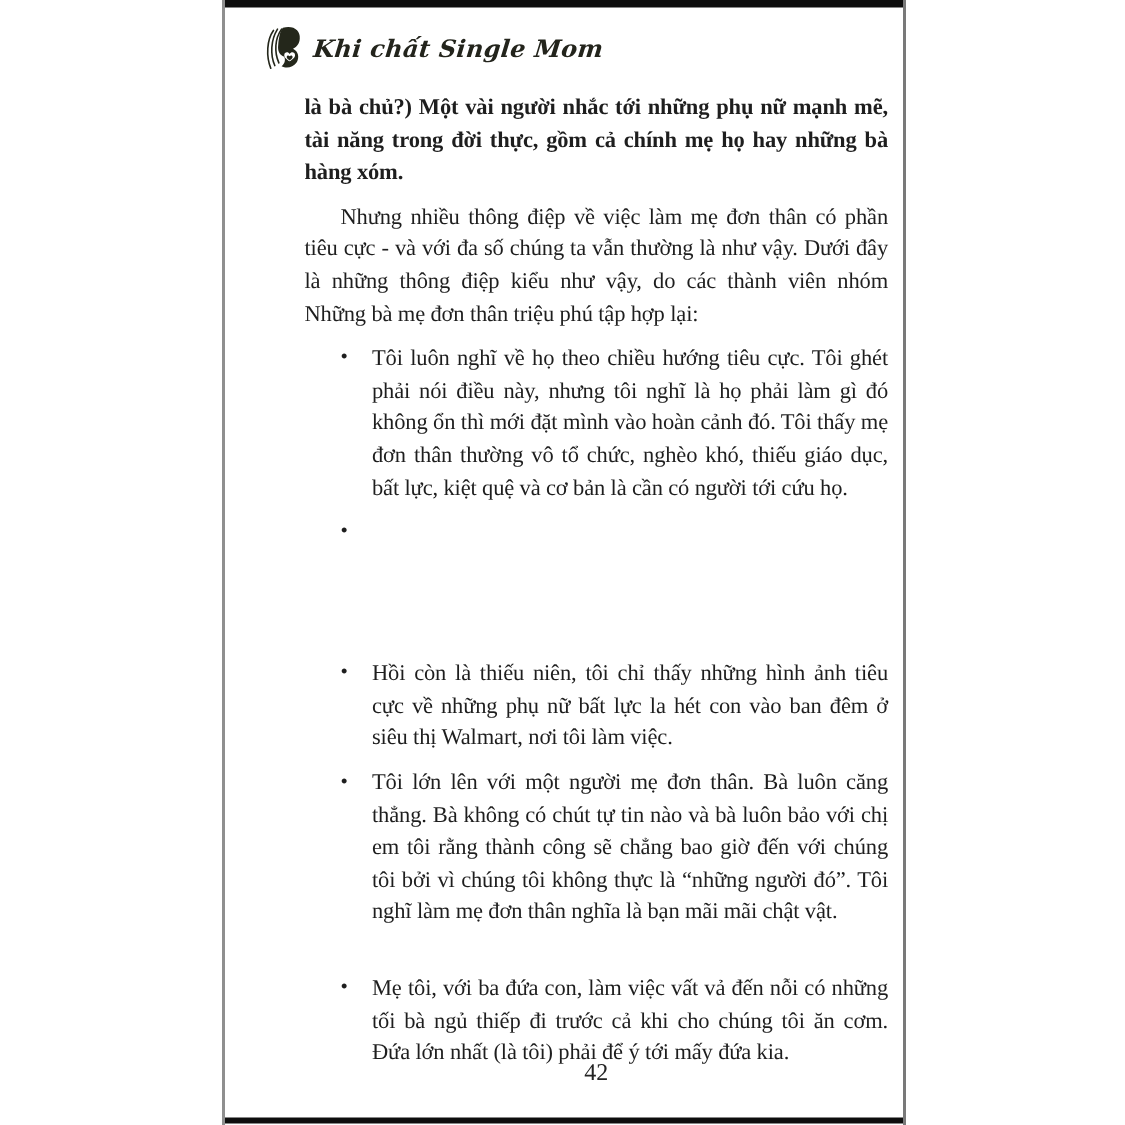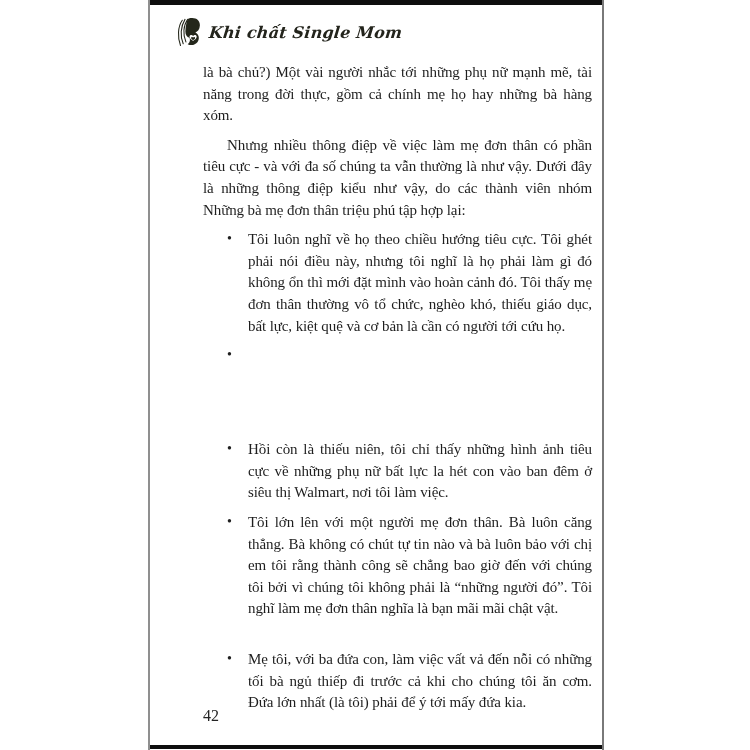--- a/index.html
+++ b/index.html
@@ -26,37 +26,37 @@
     font-size:16px; color:#23241c; letter-spacing:0.2px;
     transform:skewX(-6deg); white-space:nowrap;
   }
 
   .content {
     position:absolute; left:53px; top:62px; width:389px;
     color:#1e1e1e; font-size:15px; line-height:21.6px;
     text-align:justify; letter-spacing:-0.1px;
   }
   .para { margin:0 0 8px 0; }
-  .para.cont  { min-height:43px; }
+  .para.cont  { min-height:43px;font-weight:bold; }
   .para.ind   { text-indent:24px; min-height:86px;font-family:Liberation Serif, serif; }
 
   .bullets { list-style:none; margin:0; padding:0; }
   .bullets li { position:relative; padding-left:45px; margin:0 0 8px 0; }
   .bullets li .marker {
     position:absolute; left:24px; top:-1px; font-size:14px; color:#1e1e1e;
   }
   .bl-1 { min-height:108px; }
   .bl-2 { min-height:86px; }
   .bl-3 { min-height:64px; }
   .bl-4 { min-height:129px; }
   .bl-5 { min-height:64px; }
 
   .pagenum {
     position:absolute; top:707px; left:53px; width:389px;
-    font-size:16px; color:#242424;
+    text-align:center; font-size:16px; color:#242424;
   }
 </style>
 </head>
 <body>
 
 <div class="canvas">
   <div class="page">
 
     <div class="bar top"></div>
 
@@ -87,21 +87,21 @@
         </li>
         <li class="bl-2">
           <span class="marker">•</span>
         </li>
         <li class="bl-3">
           <span class="marker">•</span>
           <span>Hồi còn là thiếu niên, tôi chỉ thấy những hình ảnh tiêu cực về những phụ nữ bất lực la hét con vào ban đêm ở siêu thị Walmart, nơi tôi làm việc.</span>
         </li>
         <li class="bl-4">
           <span class="marker">•</span>
-          <span>Tôi lớn lên với một người mẹ đơn thân. Bà luôn căng thẳng. Bà không có chút tự tin nào và bà luôn bảo với chị em tôi rằng thành công sẽ chẳng bao giờ đến với chúng tôi bởi vì chúng tôi không phải là “những người đó”. Tôi nghĩ làm mẹ đơn thân nghĩa là bạn mãi mãi chật vật.</span>
+          <span>Tôi lớn lên với một người mẹ đơn thân. Bà luôn căng thẳng. Bà không có chút tự tin nào và bà luôn bảo với chị em tôi rằng thành công sẽ chẳng bao giờ đến với chúng tôi bởi vì chúng tôi không thực là “những người đó”. Tôi nghĩ làm mẹ đơn thân nghĩa là bạn mãi mãi chật vật.</span>
         </li>
         <li class="bl-5">
           <span class="marker">•</span>
           <span>Mẹ tôi, với ba đứa con, làm việc vất vả đến nỗi có những tối bà ngủ thiếp đi trước cả khi cho chúng tôi ăn cơm. Đứa lớn nhất (là tôi) phải để ý tới mấy đứa kia.</span>
         </li>
       </ul>
     </div>
 
     <div class="pagenum">42</div>
 

